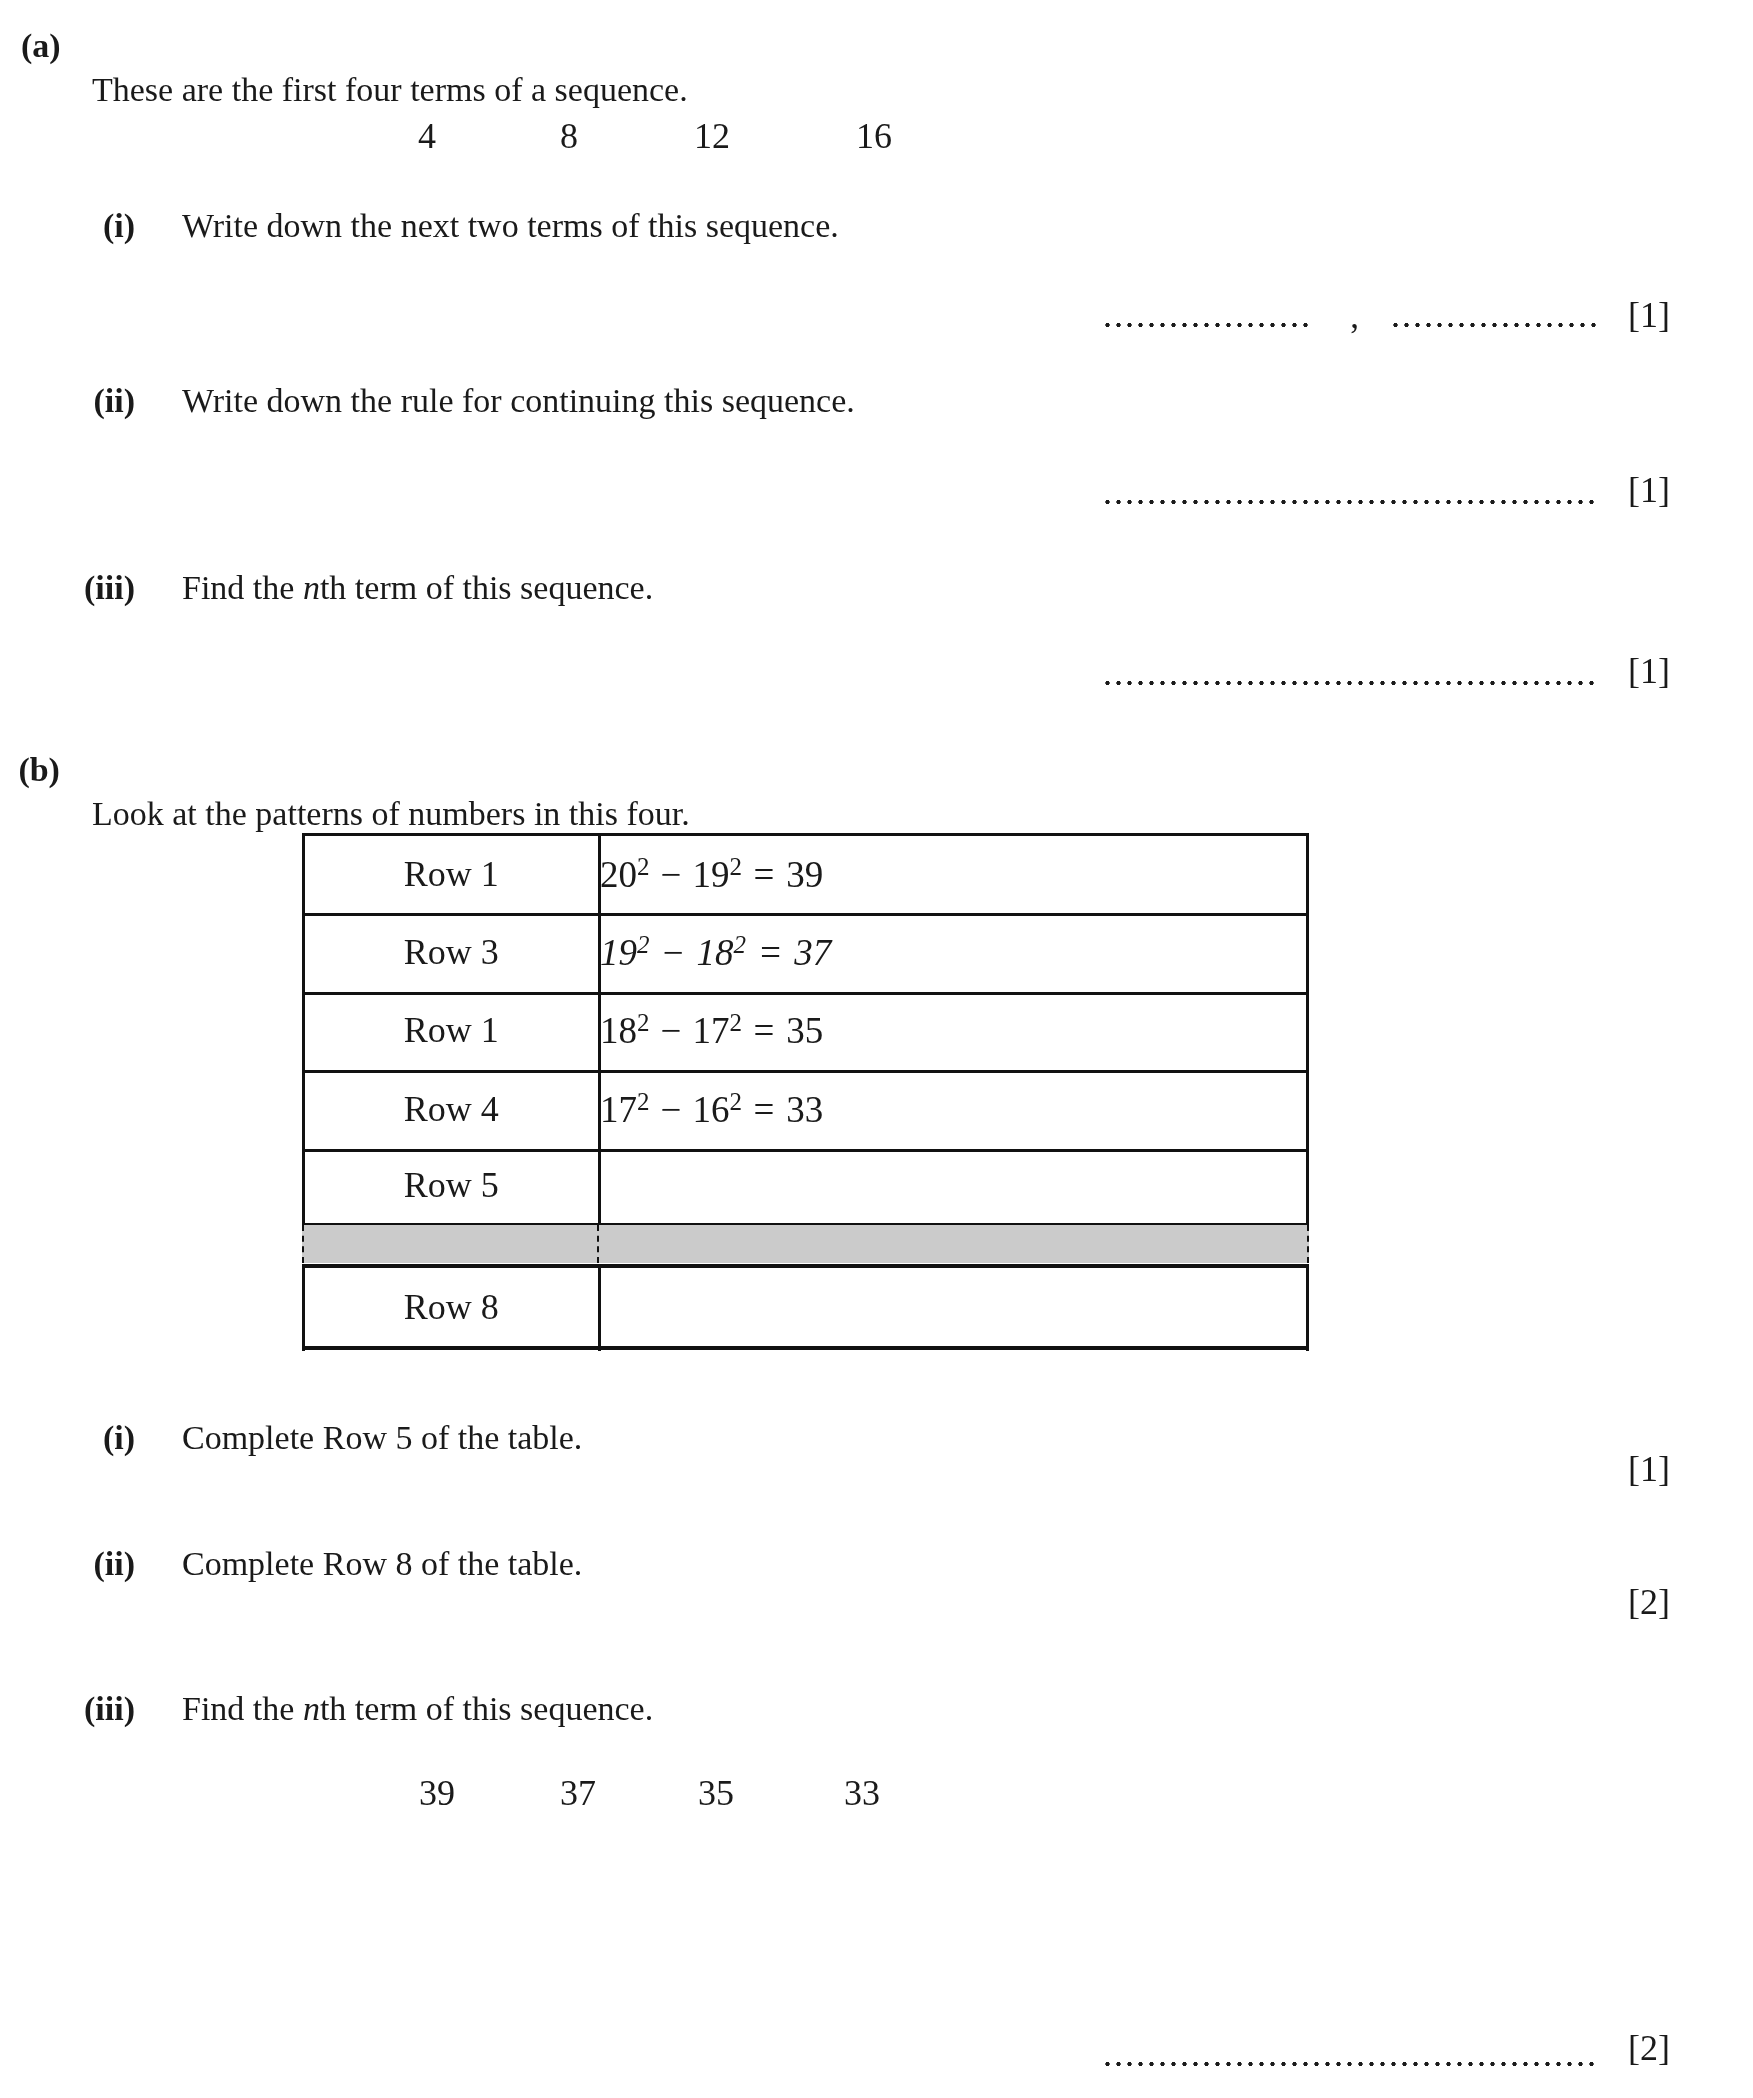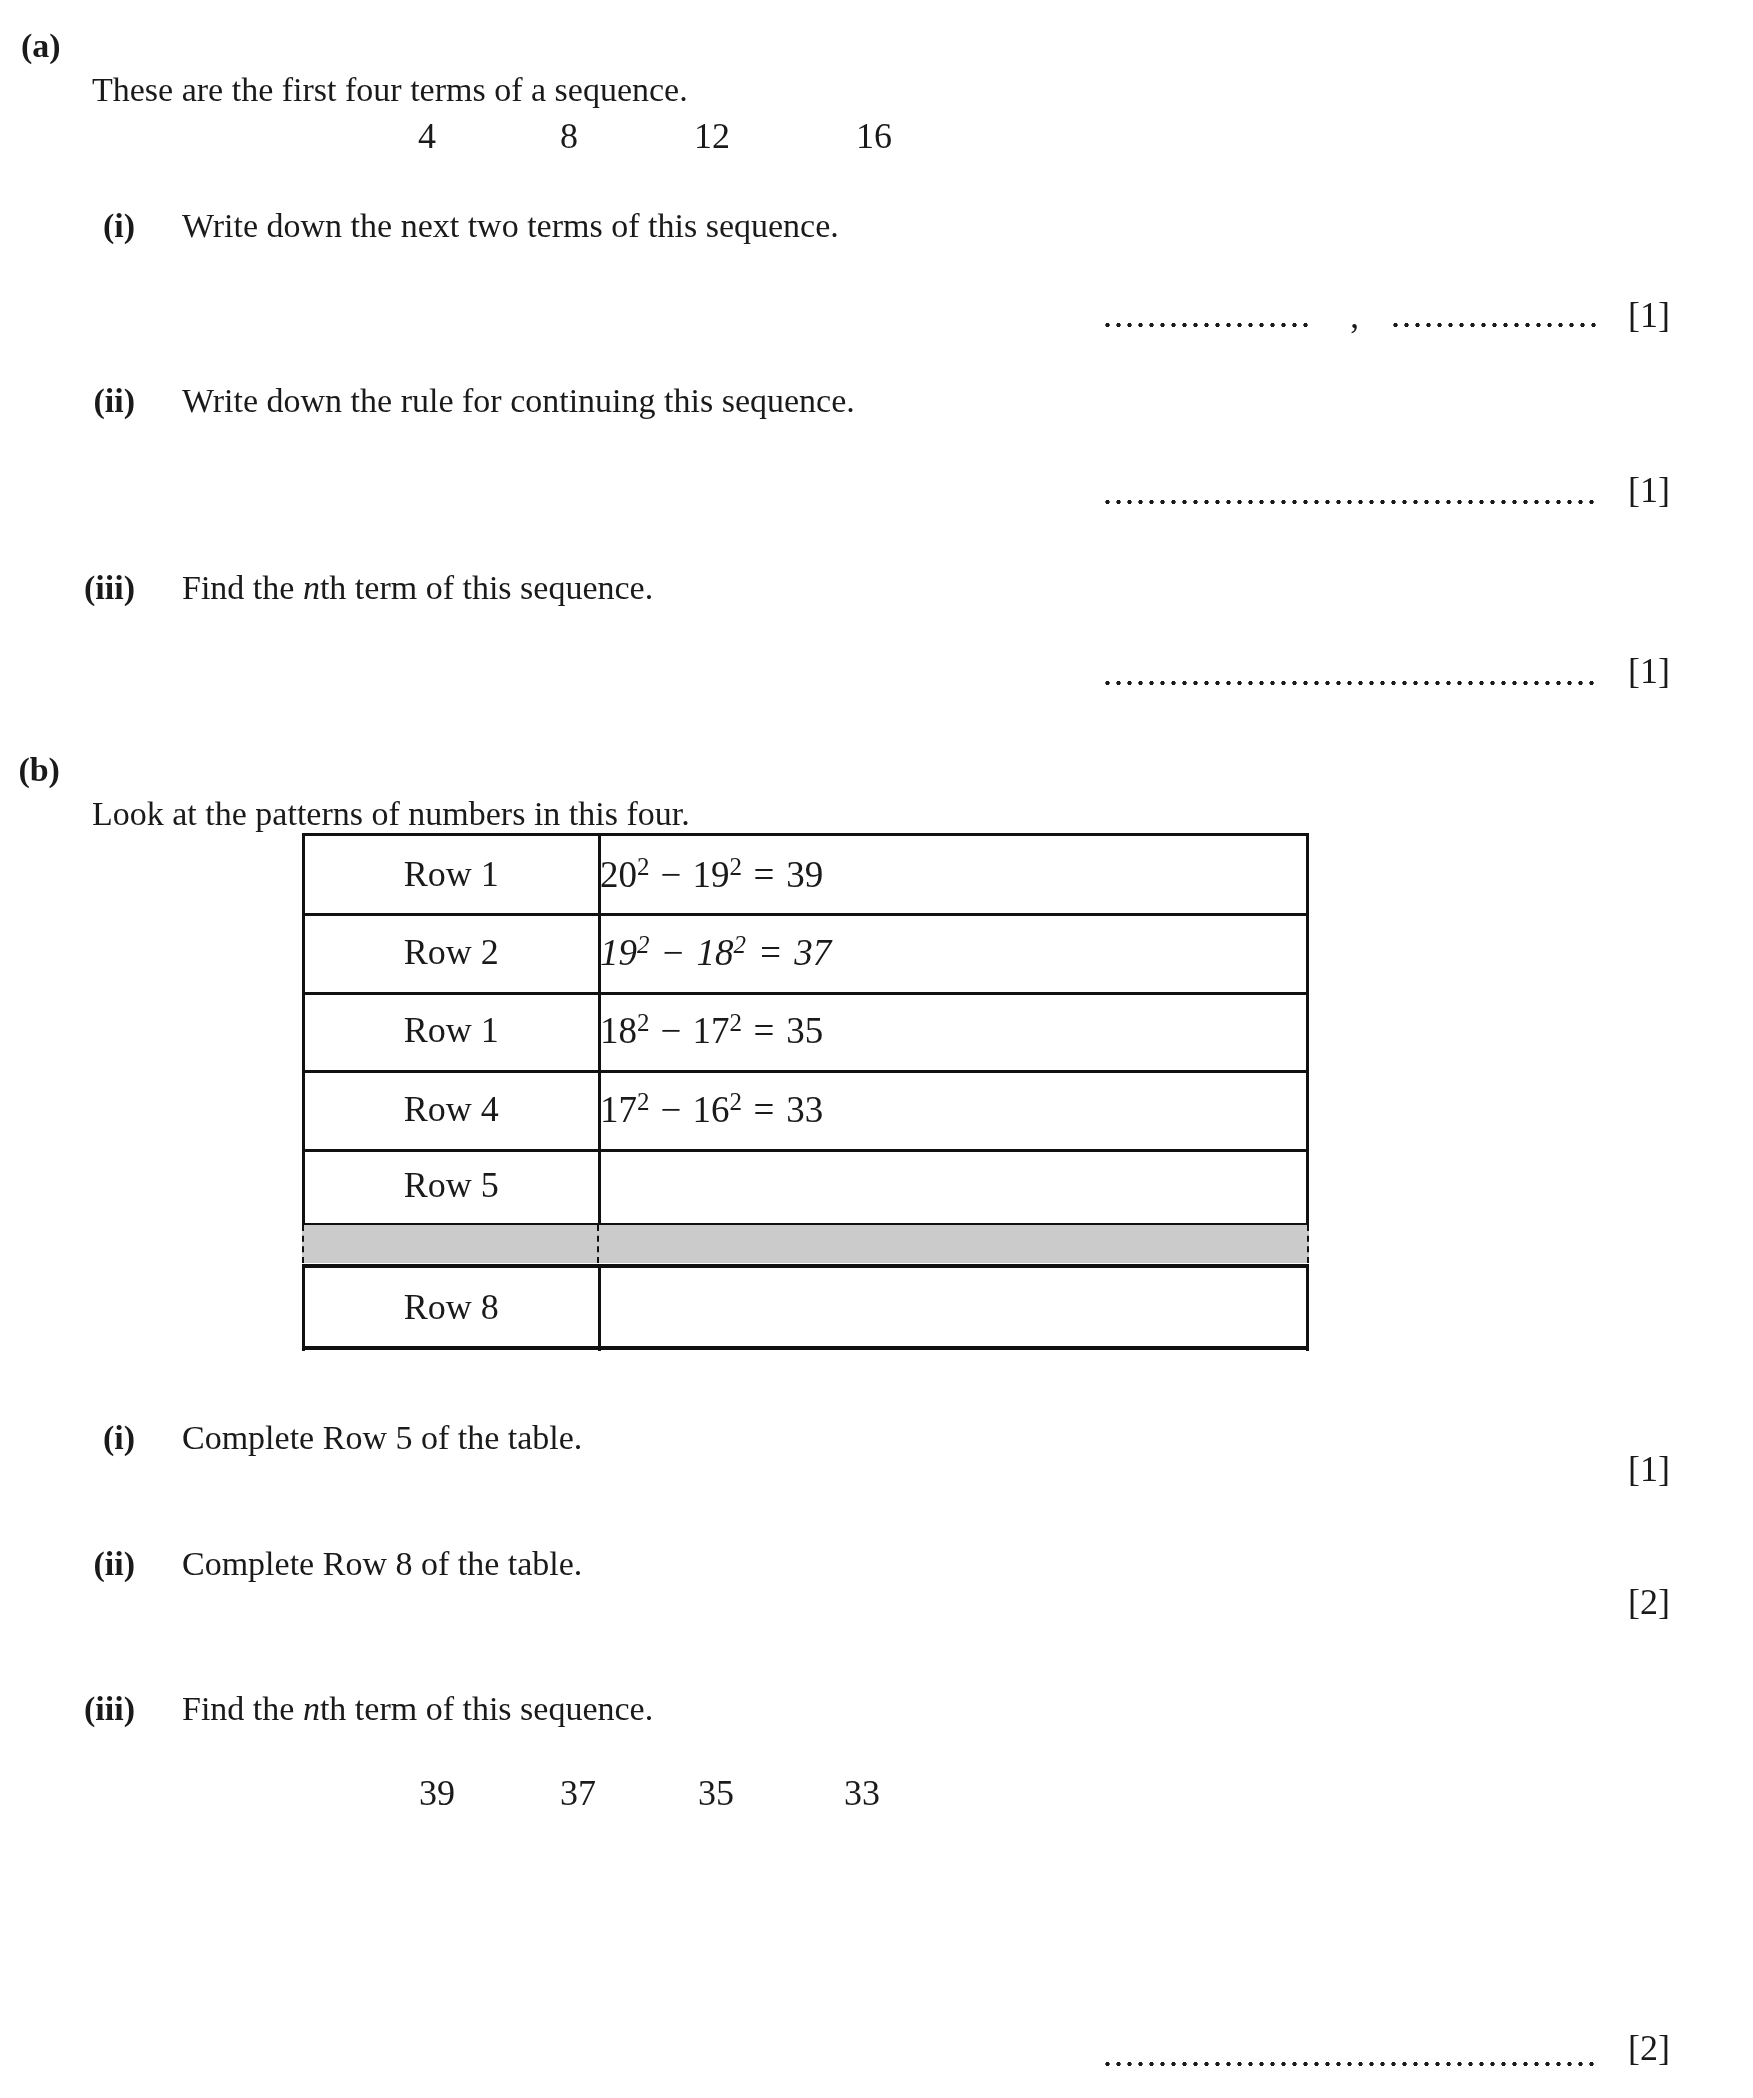--- a/index.html
+++ b/index.html
@@ -84,21 +84,21 @@
   <div class="tl" style="left:0;top:237px;width:1007px;height:2.5px;"></div>
   <div class="tl" style="left:0;top:316px;width:1007px;height:2.5px;"></div>
   <div class="tl" style="left:0;top:390px;width:1007px;height:2.5px;"></div>
 
   <div class="band">
     <div class="band-mid"></div>
   </div>
   <div class="tl" style="left:0;top:431px;width:1007px;height:4.2px;"></div>
 
   <div class="row-label" style="top:20px;">Row 1</div>
-  <div class="row-label" style="top:98px;">Row 2</div>
+  <div class="row-label" style="top:98px;">Row 3</div>
   <div class="row-label" style="top:176px;">Row 1</div>
   <div class="row-label" style="top:255px;">Row 4</div>
   <div class="row-label" style="top:331px;">Row 5</div>
   <div class="row-label" style="top:453px;">Row 8</div>
 
   <div class="equation" style="top:20px;">
     <span>20</span><span class="sup">2</span><span class="op">−</span><span>19</span><span class="sup">2</span><span class="eqsign">=</span><span>39</span>
   </div>
   <div class="equation" style="top:98px;font-style:italic;">
     <span>19</span><span class="sup">2</span><span class="op">−</span><span>18</span><span class="sup">2</span><span class="eqsign">=</span><span>37</span>

